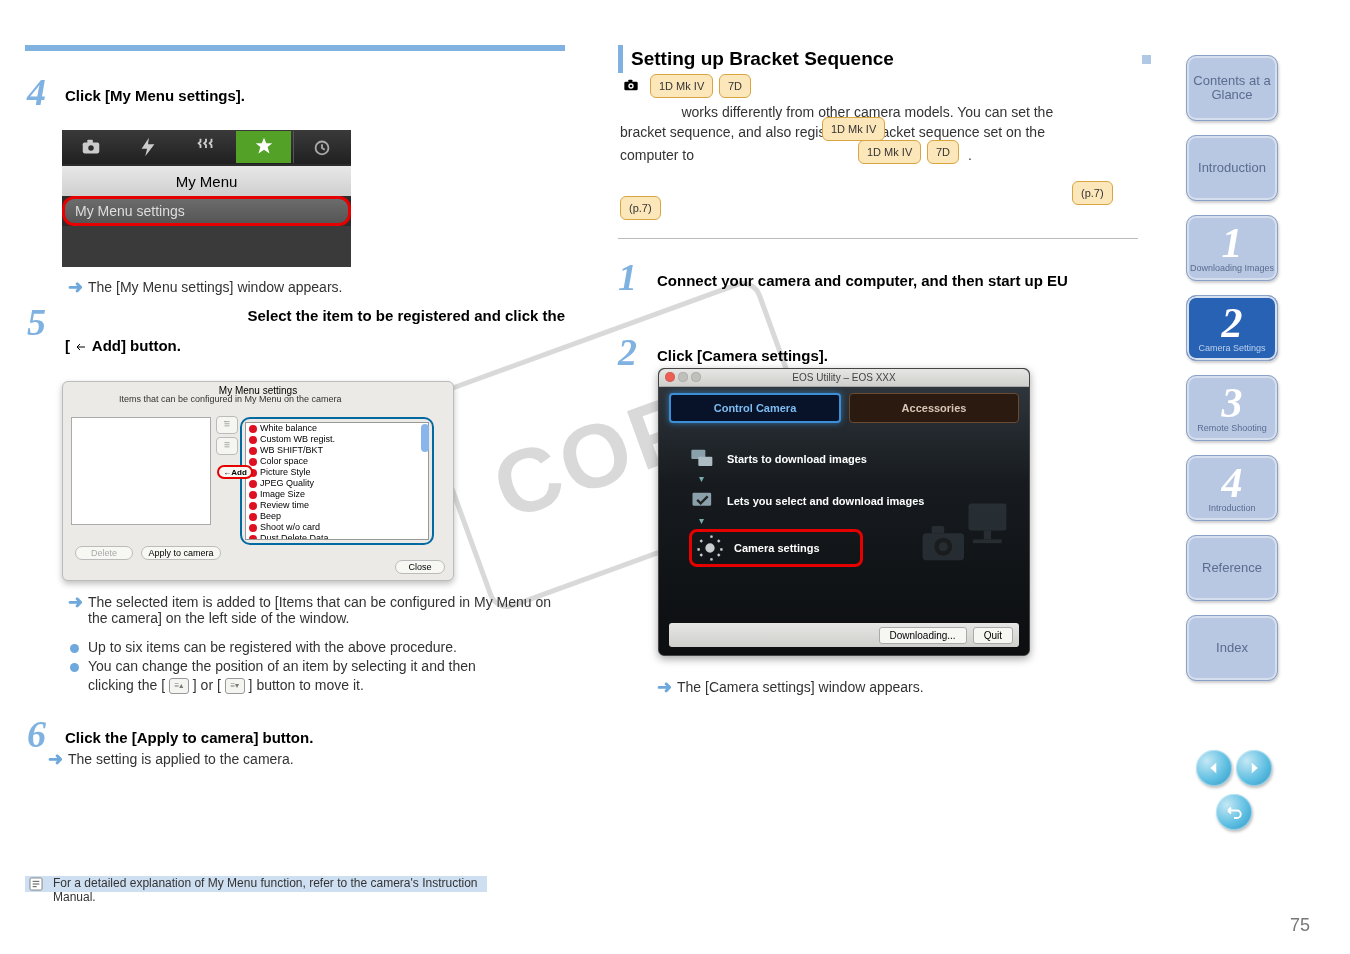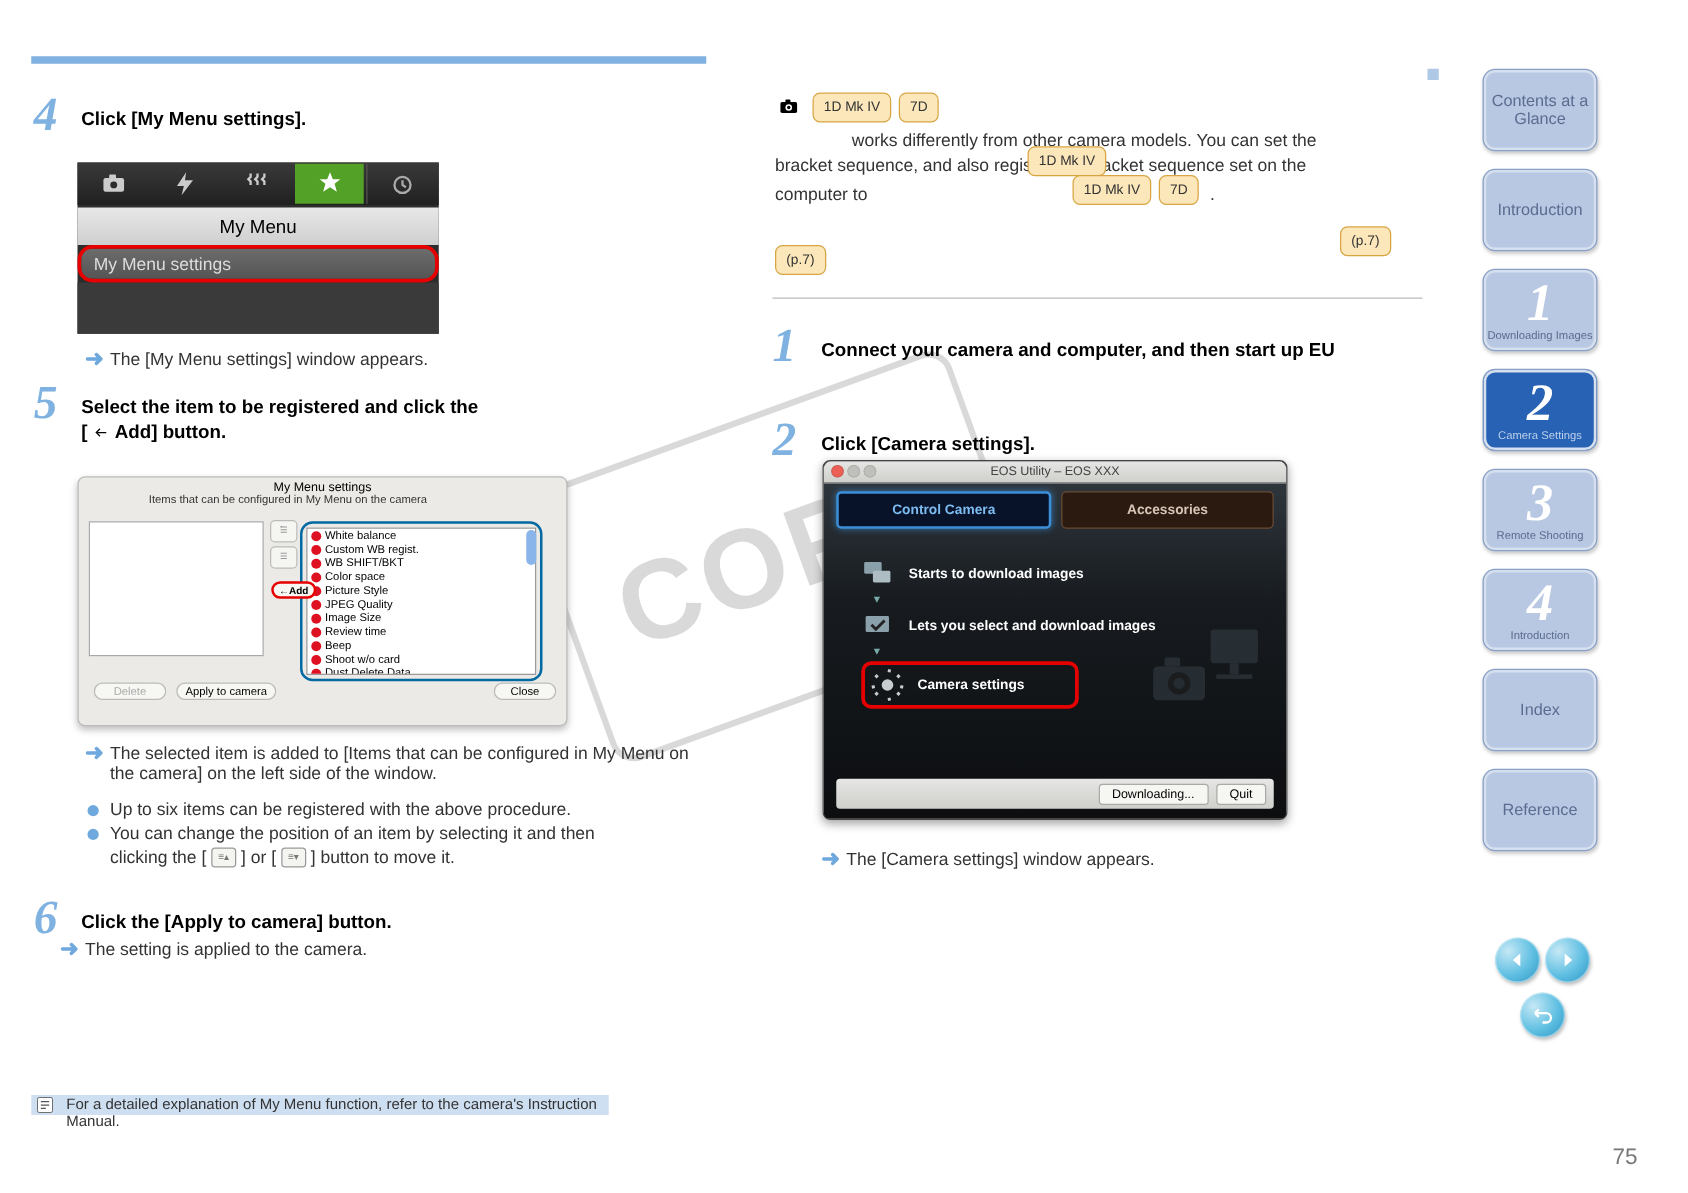--- a/index.html
+++ b/index.html
@@ -123,21 +123,21 @@
     background:#f7f7f3; font-size:8px; display:flex;align-items:center;justify-content:center;font-weight:bold;
   }
   .ss-deletebtn, .ss-applybtn {
     position:absolute; top:164px; height:14px;
     border:1px solid #bbb; border-radius: 9px;
     background:#f7f7f3; font-size:9px; display:flex;align-items:center;justify-content:center;
   }
   .ss-deletebtn { left:12px; width:58px; color:#aaa; }
   .ss-applybtn { left:78px; width:80px; }
   .ss-closebtn {
-    position:absolute; right:8px; bottom:20px; height:14px; width:50px;
+    position:absolute; right:8px; bottom:6px; height:14px; width:50px;
     border:1px solid #bbb; border-radius:9px; background:#f7f7f3; font-size:9px;
     display:flex;align-items:center;justify-content:center;
   }
 
   
   .section-bar {
     position:absolute; left:618px; top:45px;
     width:513px; height:28px;
     border-left: 5px solid #7fb2e0;
     padding-left: 8px;
@@ -305,21 +305,21 @@
     </div>
     <div class="mm-title">My Menu</div>
     <div class="mm-filler"></div>
     <div class="mm-row">My Menu settings</div>
   </div>
 
   <div class="arrow-bullet" style="left:68px; top:276px;">➜</div>
   <div class="bodytext" style="left:88px; top:279px;">The [My Menu settings] window appears.</div>
 
   <div class="bignum" style="left:27px; top:300px;">5</div>
-  <div class="steptext" style="left:65px; top:317px; width:500px;">Select the item to be registered and click the</div>
+  <div class="steptext" style="left:65px; top:307px; width:500px;text-align:right;">Select the item to be registered and click the</div>
   <div class="steptext" style="left:65px; top:337px;">
     <span>[</span>
     <svg style="vertical-align:-2px" width="14" height="12" viewBox="0 0 24 24">
         <path d="M20 12H6M10 6l-6 6 6 6" stroke="#000" stroke-width="2" fill="none"></path>
       </svg>
     <span> Add] button.</span>
   </div>
 
   <div class="shot-settings">
     <div class="ss-title">My Menu settings</div>
@@ -413,20 +413,21 @@
   <div class="footnote-bar"></div>
   <div class="footnote-icon">
     <svg viewBox="0 0 24 24" width="18" height="16">
         <rect x="3" y="3" width="18" height="18" rx="2" fill="#fff" stroke="#555"></rect>
         <path d="M7 8h10M7 12h10M7 16h6" stroke="#555" stroke-width="1.5"></path>
       </svg>
   </div>
   <div class="footnote-text" style="width:430px;">For a detailed explanation of My Menu function, refer to the camera's Instruction Manual.</div>
 
   <div class="sm-sq"></div>
+  <div class="section-bar">Setting up Bracket Sequence</div>
 
   <div class="cam-icon" style="left:620px; top:77px;">
     <svg viewBox="0 0 24 24" fill="#000">
         <rect x="2" y="7" width="20" height="13" rx="2"></rect>
         <rect x="8" y="4" width="6" height="4" rx="1"></rect>
         <circle cx="12" cy="13.5" r="4" fill="#fff"></circle>
         <circle cx="12" cy="13.5" r="2" fill="#000"></circle>
       </svg>
   </div>
   <div class="refkey" style="left:650px; top:74px;">1D Mk IV</div>
@@ -534,24 +535,24 @@
       </div>
     <div class="navbox">
         <div class="big">3</div>
         <div class="small">Remote Shooting</div>
       </div>
     <div class="navbox">
         <div class="big">4</div>
         <div class="small">Introduction</div>
       </div>
     <div class="navbox nonnum">
+        <div class="small">Reference</div>
+      </div>
+    <div class="navbox nonnum">
         <div class="small">Index</div>
-      </div>
-    <div class="navbox nonnum">
-        <div class="small">Reference</div>
       </div>
   </div>
 
   <div class="navcircles">
     <div class="circ left">
       <svg viewBox="0 0 24 24" fill="#fff">
           <path d="M15 5l-8 7 8 7z"></path>
         </svg>
     </div>
     <div class="circ right">

